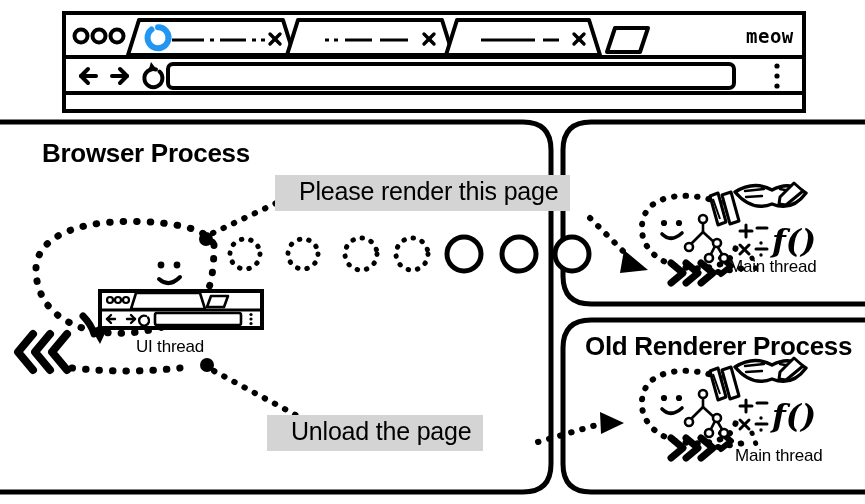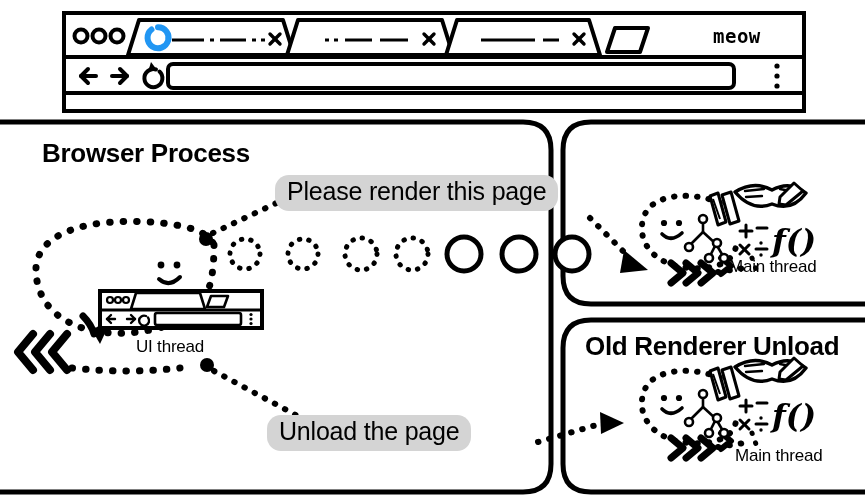--- a/index.html
+++ b/index.html
@@ -31,23 +31,22 @@
     line-height: 1;
   }
   .title-proc {
     font-weight: bold;
     font-size: 26px;
     letter-spacing: -0.3px;
   }
   .msg-label {
     font-size: 25px;
     background: #d4d4d4;
-    padding: 4px 12px 7px 12px;
+    padding: 4px 12px 7px 24px;
     letter-spacing: -0.2px;
-    border-radius: 14px;
   }
   .thread-label {
     font-size: 17px;
     font-weight: 400;
     letter-spacing: -0.2px;
   }
   .meow {
     font-size: 19px;
     font-weight: bold;
     font-family: "DejaVu Sans Mono", monospace;
@@ -376,27 +375,27 @@
       <g fill="none" stroke="#000" stroke-width="7" stroke-linecap="round" stroke-linejoin="round">
         <polyline points="671,438 683,448 671,458"></polyline>
         <polyline points="686,438 698,448 686,458"></polyline>
         <polyline points="701,438 713,448 701,458"></polyline>
       </g>
       <path d="M718,447 L744,443" fill="none" stroke="#000" stroke-width="6" stroke-linecap="round" stroke-dasharray="0.5,11"></path>
       <path d="M752,433 L757,447" fill="none" stroke="#000" stroke-width="5" stroke-linecap="round" stroke-dasharray="0.5,10"></path>
     </g>
   </svg>
 
-  <div class="txt meow" style="left:713px; top:27px;">meow</div>
+  <div class="txt meow" style="left:746px; top:27px;">meow</div>
 
 
   <div class="txt title-proc" style="left:42px; top:140px;">Browser Process</div>
 
 
-  <div class="txt title-proc" style="left:585px; top:333px;">Old Renderer Unload</div>
+  <div class="txt title-proc" style="left:585px; top:333px;">Old Renderer Process</div>
 
   <div class="txt msg-label" style="left:275px; top:175px;">Please render this page</div>
 
   <div class="txt msg-label" style="left:267px; top:415px;">Unload the page</div>
 
   <div class="txt thread-label" style="left:136px; top:338px;">UI thread</div>
 
   <div class="txt thread-label" style="left:729px; top:258px;">Main thread</div>
 
   <div class="txt thread-label" style="left:735px; top:447px;">Main thread</div>

